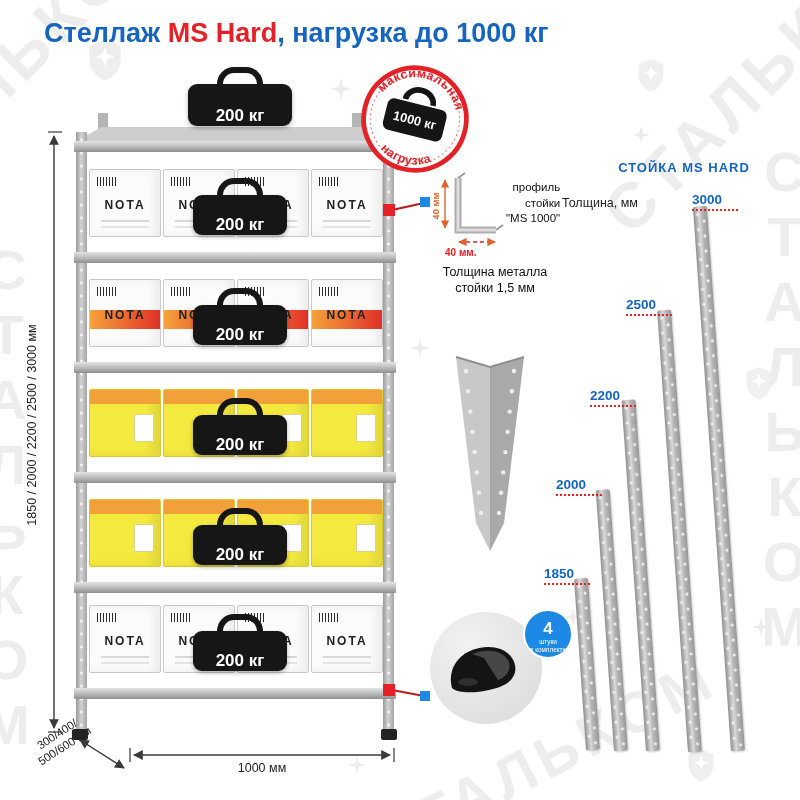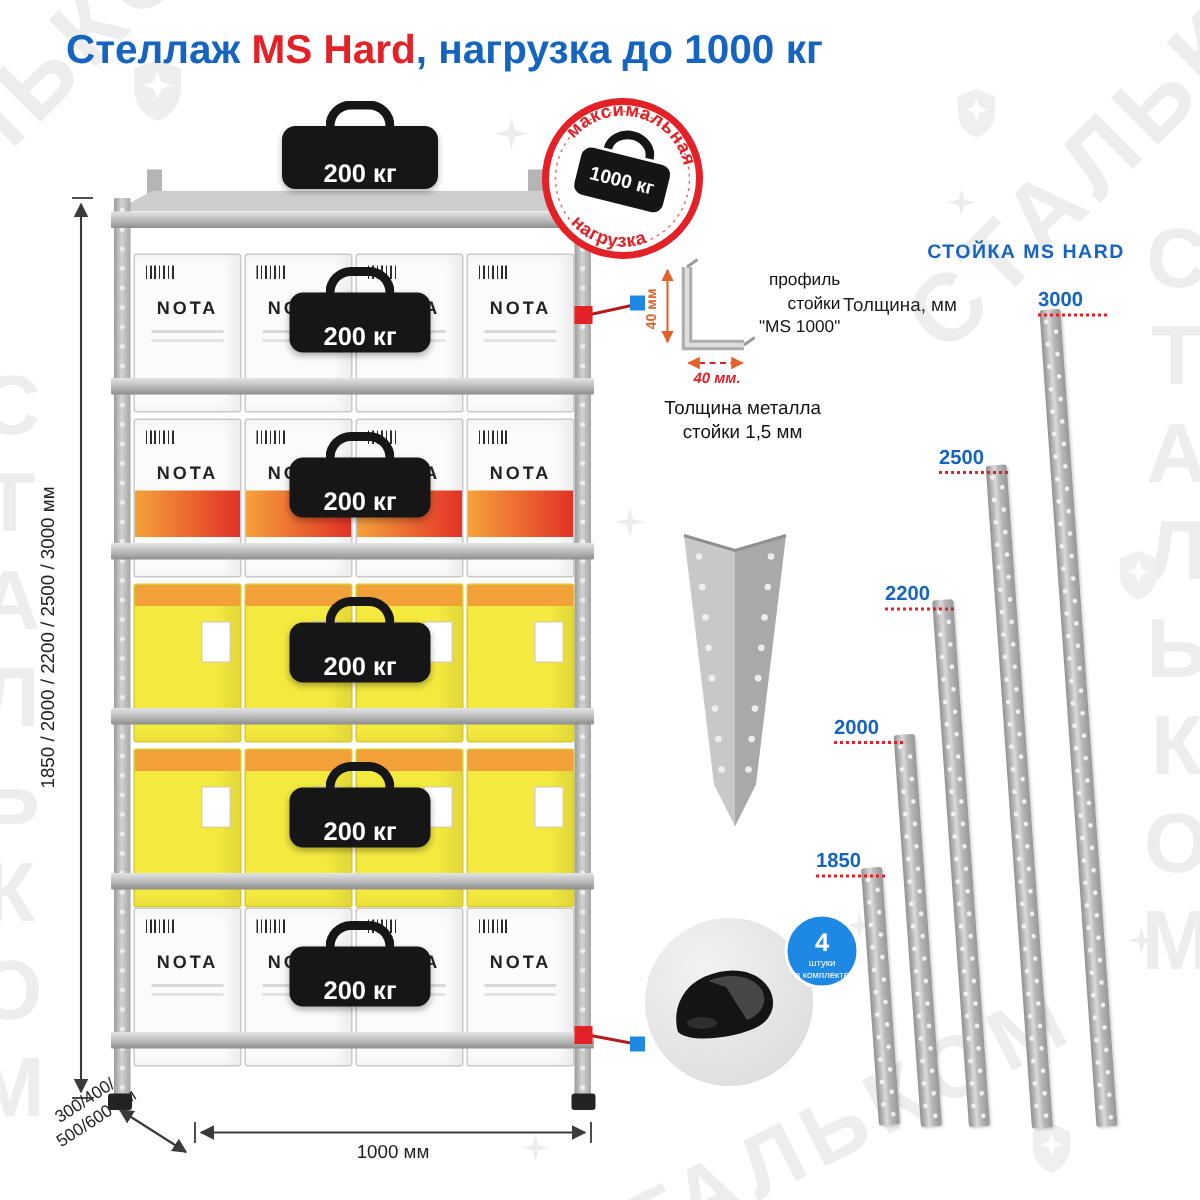--- a/index.html
+++ b/index.html
@@ -27,21 +27,21 @@
   .rpost { position:absolute; width:11px; z-index:2; border-radius:1px;
            background:linear-gradient(90deg,#9a9a9a,#d2d2d2 45%,#a6a6a6); }
   .rpost::before { content:""; position:absolute; inset:2px 0;
            background-image:radial-gradient(circle at 5.5px 6px,#efefef 1.3px,transparent 1.9px);
            background-size:11px 13px; }
   .shelf { position:absolute; left:74px; width:322px; height:11px; z-index:3; border-radius:1px;
            background:linear-gradient(180deg,#e4e4e4,#b4b4b4 60%,#8e8e8e); }
   .foot-block { position:absolute; width:16px; height:11px; top:729px; z-index:3;
            background:#232323; border-radius:2px; }
 
-  .row { position:absolute; left:89px; width:294px; height:106px; display:flex; gap:2px; z-index:2; }
+  .row { position:absolute; left:89px; width:294px; height:68px; display:flex; gap:2px; z-index:2; }
   .box { flex:1; position:relative; background:#fbfbfb; border:1px solid #c9c9c9; border-radius:2px;
          overflow:hidden; box-shadow:inset -6px 0 8px rgba(0,0,0,.06); }
   .box .barcode { position:absolute; top:7px; left:7px; width:20px; height:9px;
          background:repeating-linear-gradient(90deg,#2b2b2b 0 1px,transparent 1px 3px); }
   .box .brand { position:absolute; top:28px; left:0; width:100%; text-align:center; font-weight:bold;
          font-size:12px; letter-spacing:2px; color:#222; }
   .box .sub { position:absolute; top:50px; left:16%; width:68%; height:2px; background:#d8d8d8;
          box-shadow:0 6px 0 #e4e4e4; }
   .box.accent::before { content:""; position:absolute; top:45%; left:0; right:0; height:30%;
          background:linear-gradient(90deg,#f5a23a,#e23127); }
@@ -75,21 +75,21 @@
   .depth-label { position:absolute; left:14px; top:726px; width:94px; z-index:4; font-size:11.5px;
                  color:#222; text-align:center; transform:rotate(-33deg); line-height:1.25; }
   .width-label { position:absolute; left:200px; top:761px; width:124px; z-index:4; font-size:12.5px;
                  color:#222; text-align:center; }
 
   
   .profile-svg { position:absolute; left:436px; top:170px; z-index:5; }
   .pdim-v { position:absolute; left:435px; top:206px; z-index:5; font-size:9.5px; font-weight:bold;
             color:#e2622b; white-space:nowrap; transform:translate(-50%,-50%) rotate(-90deg); }
   .pdim-h { position:absolute; left:445px; top:247px; width:66px; z-index:5; font-size:10px;
-            font-weight:bold; color:var(--accent-red); text-align:center;font-style:italic; }
+            font-weight:bold; color:var(--accent-red); text-align:left; }
   .profile-caption { position:absolute; left:506px; top:180px; z-index:5; font-size:11.5px;
             line-height:1.35; color:#111;text-align:right; }
   .thickness { position:absolute; left:428px; top:264px; width:134px; z-index:5; font-size:12.5px;
             text-align:center; line-height:1.3; color:#111; }
   .anglepost-svg { position:absolute; left:450px; top:355px; z-index:5; }
 
   
   .foot-circle { position:absolute; left:430px; top:612px; width:112px; height:112px; z-index:4;
                  border-radius:50%; background:radial-gradient(circle at 35% 30%,#f2f2f2,#d9d9d9); }
   .foot-svg { position:absolute; left:446px; top:638px; z-index:5; }

